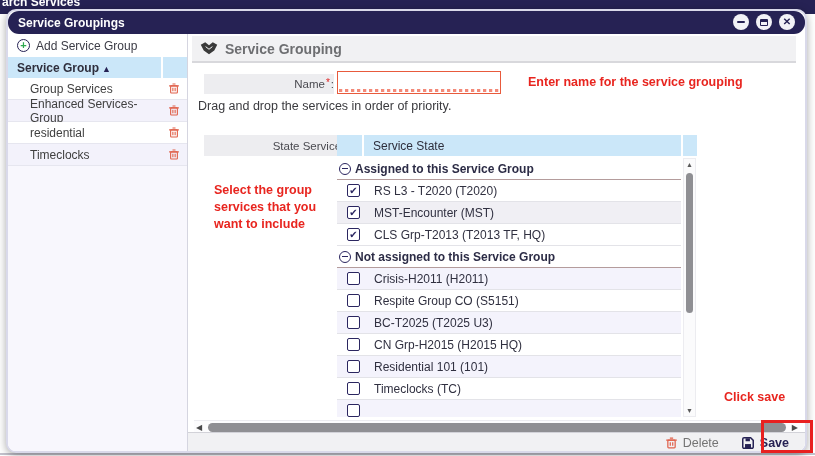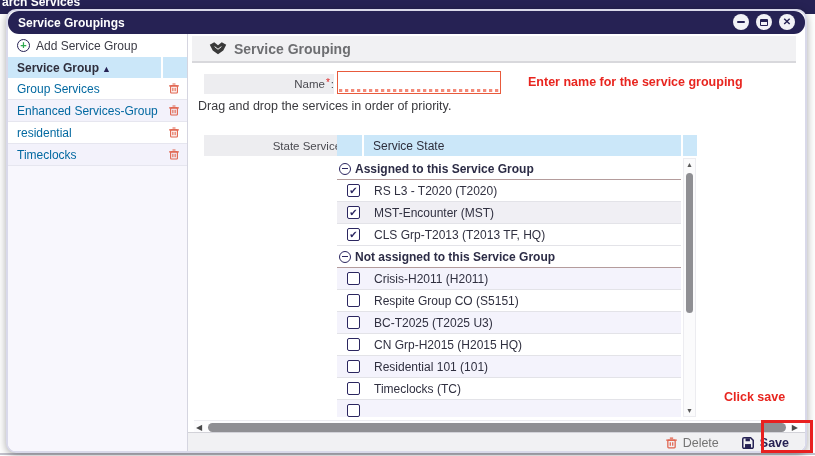--- a/index.html
+++ b/index.html
@@ -30,28 +30,28 @@
   .add-row { height:23px; display:flex; align-items:center; gap:6px; padding-left:9px; background:#ffffff; cursor:pointer; }
   .plus-circle { width:13px; height:13px; border:1.4px solid #262254; border-radius:50%; display:flex; align-items:center; justify-content:center; }
   .plus-glyph { color:#2fa84f; font-size:11px; font-weight:bold; line-height:0; margin-top:-1px; }
   .add-label { font-size:12px; color:#3c3c46; }
   .sb-header { height:21px; background:#cbe7f9; display:flex; align-items:center; font-size:12px; color:#2e2e3c; font-weight:bold;justify-content:space-between; }
   .sb-header .hdr-label { padding-left:9px; flex:1; }
   .sb-header .hdr-sort { font-size:9px; color:#262254; margin-left:3px; }
   .sb-header .hdr-actioncol { width:26px; height:100%; border-left:2px solid #ffffff; }
   .sb-row { height:22px; display:flex; align-items:center; border-bottom:1px solid #e6e6ef; background:#ffffff; cursor:pointer; }
   .sb-row.alt { background:#f3f2fb; }
-  .sb-row .sb-name { flex:1; padding-left:9px; font-size:12px; color:#0369a1; }
+  .sb-row .sb-name { flex:1; padding-left:22px; font-size:12px; color:#404040; }
   .sb-row .sb-trash { width:26px; display:flex; justify-content:center; cursor:pointer; }
   .sb-fill { flex:1; background:#f8f7fd; }
 
   
   .main { position:relative; flex:1; background:#ffffff; }
   .panel-header { position:absolute; left:4px; top:2px; right:9px; height:27px; background:#f1f1f3;
-                  border-bottom:2px solid #d8d8dc; display:flex; align-items:center; gap:7px; padding-left:17px; }
+                  border-bottom:2px solid #d8d8dc; display:flex; align-items:center; gap:7px; padding-left:8px; }
   .panel-title { font-size:14px; font-weight:bold; color:#6d6e71; }
 
   .label-strip { position:absolute; background:#ededf0; display:flex; align-items:center; justify-content:flex-end; font-size:11.5px; color:#4a4a50; }
   .strip-name { left:16px; top:40px; width:130px; height:20px; }
   .strip-state { left:16px; top:101px; width:146px; height:21px; }
   .req-mark { color:#e02020; font-size:10px; margin:-4px 1px 0 1px; }
 
   .name-input { position:absolute; left:149px; top:37px; width:164px; height:23px; border:1.5px solid #e85a3c;
                 background:#ffffff; outline:none; padding:0 4px 4px 4px; font-size:12px;
                 box-shadow:inset 0 -4px 0 0 #fff; }
@@ -271,20 +271,21 @@
           <span class="checkbox"></span>
         </div>
       </div>
 
       <div class="vscroll">
         <div class="arr-up">▲</div>
         <div class="vthumb"></div>
         <div class="arr-down">▼</div>
       </div>
 
+      <div class="ann ann-select">Select the group services that you want to include</div>
       <div class="ann ann-save">Click save</div>
 
       <div class="hscroll">
         <div class="arr-left">◀</div>
         <div class="hthumb"></div>
         <div class="arr-right">▶</div>
       </div>
 
       <div class="footer">
         <div class="footer-btn">

